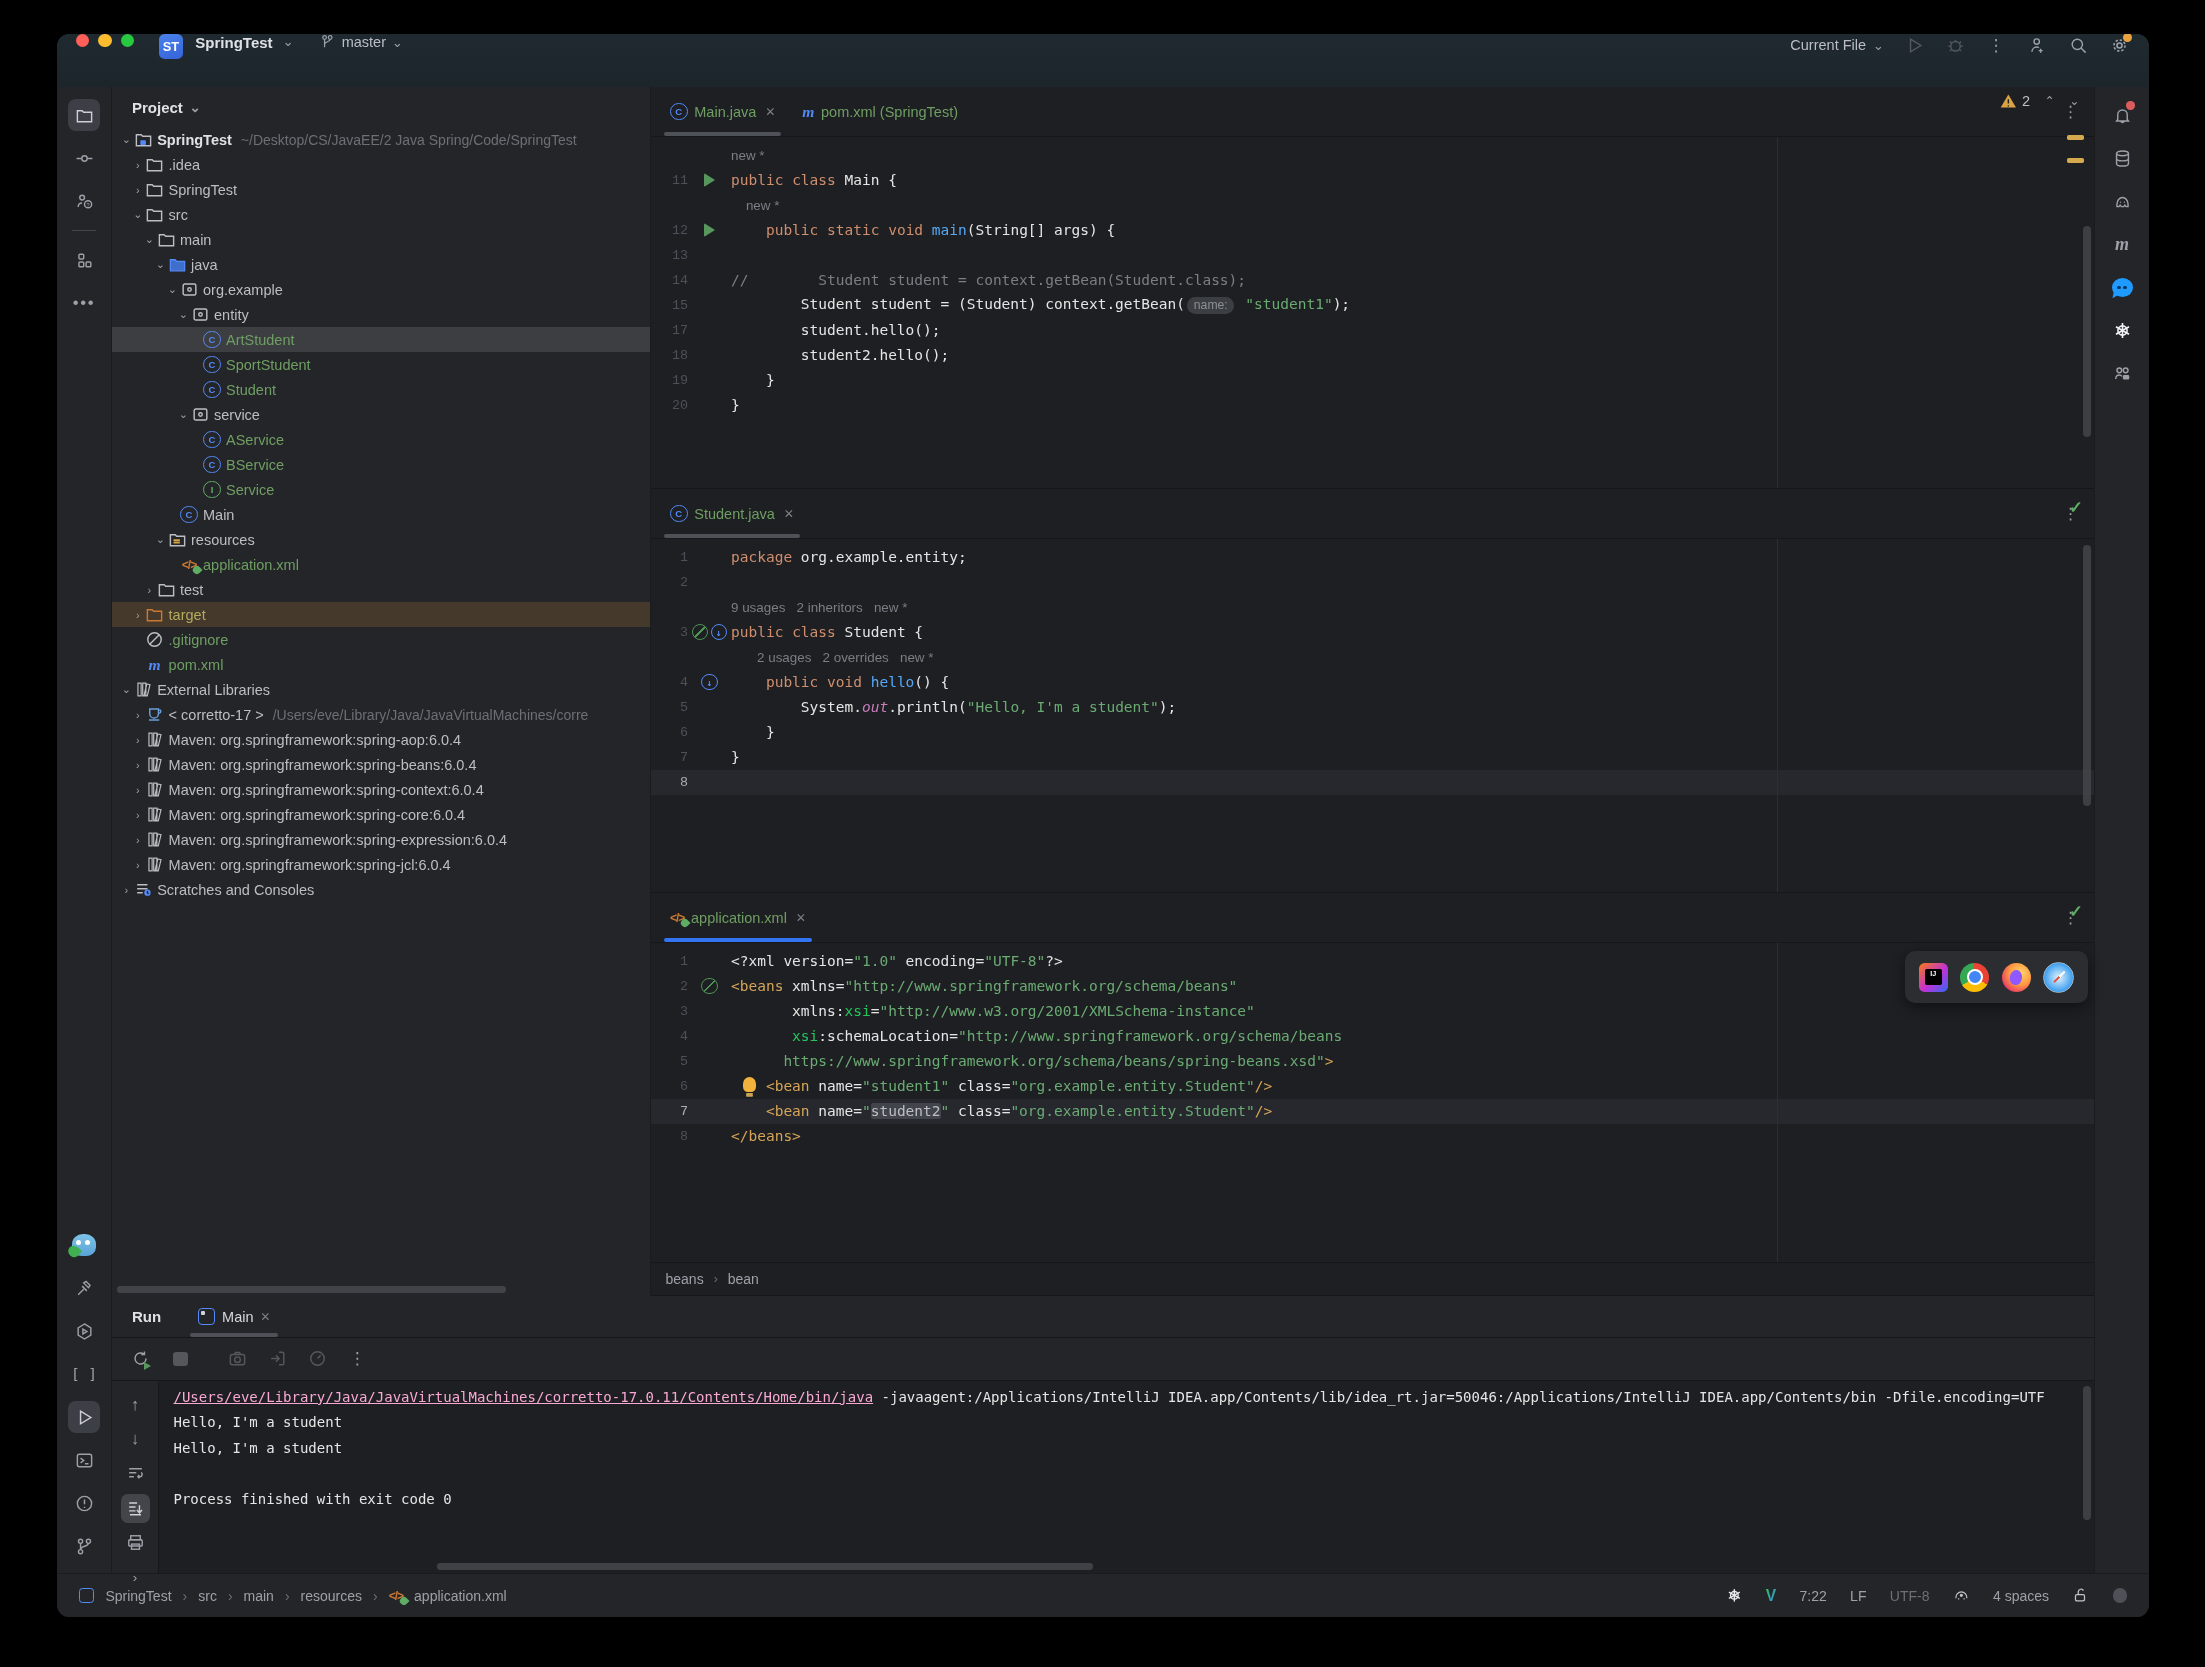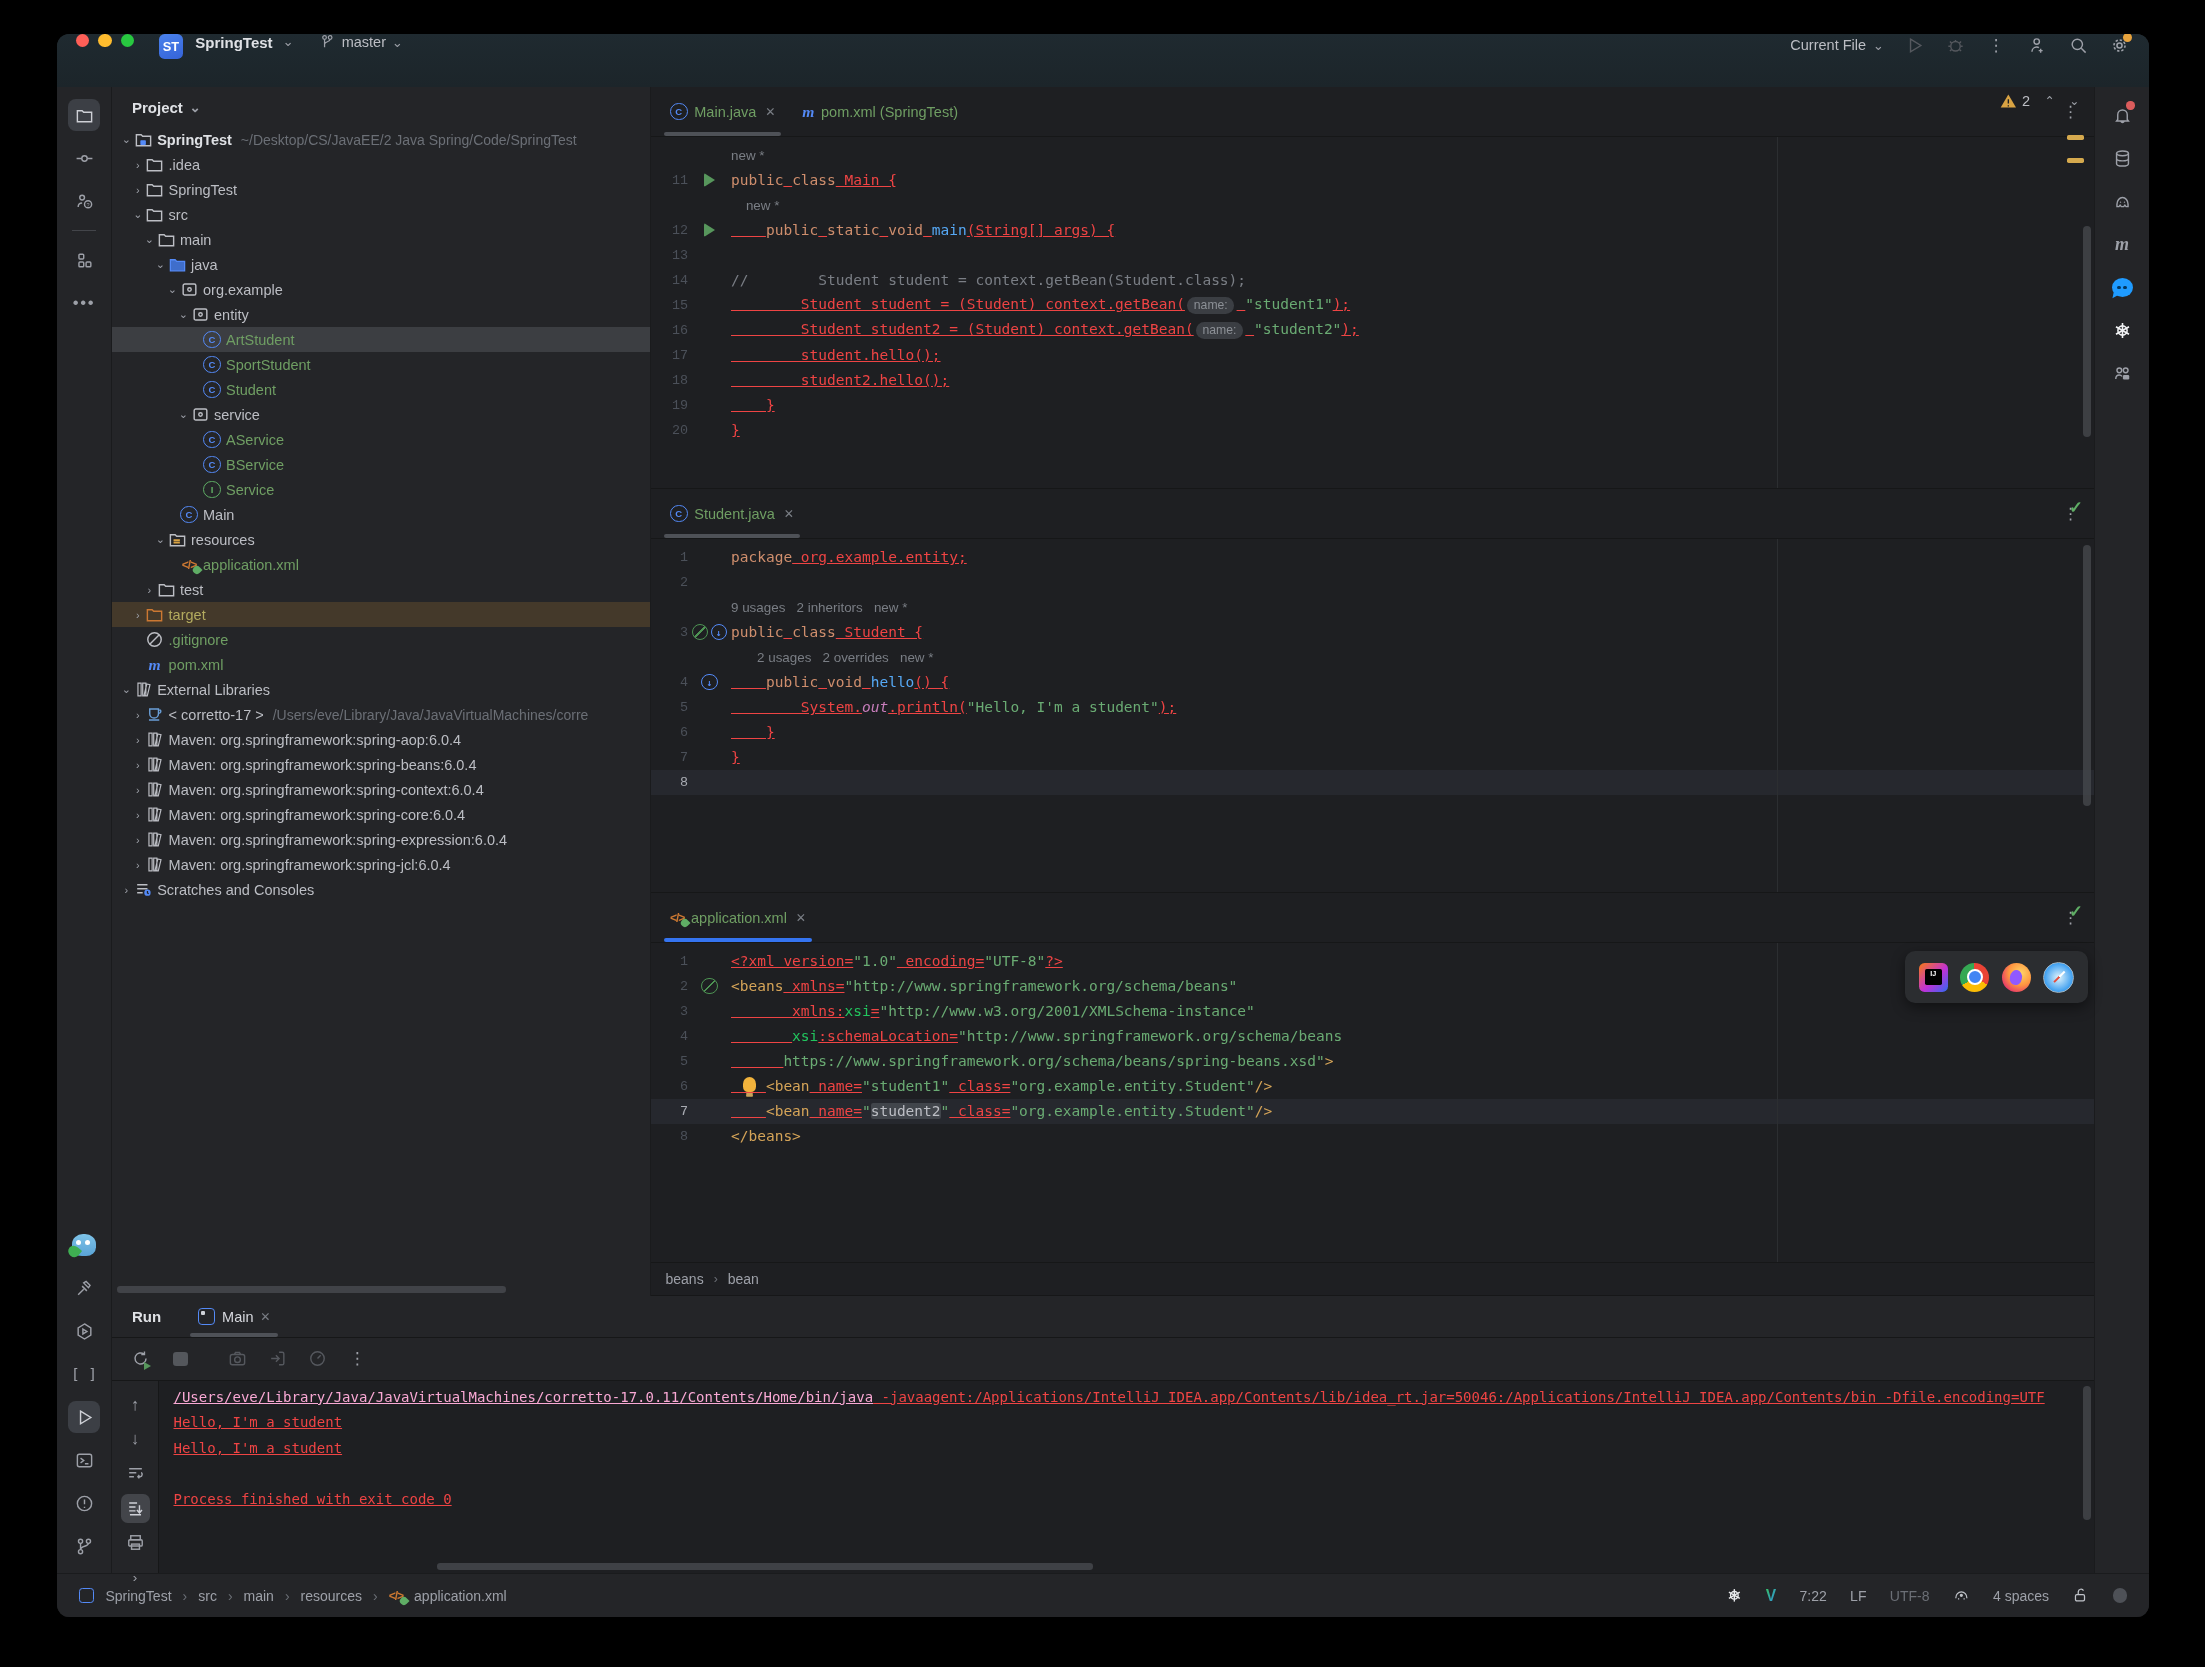--- a/index.html
+++ b/index.html
@@ -57,21 +57,21 @@
   .uline.gray{background:#4e5157;}
   .uline.blue{background:#3574f0;}
   .tab-kebab{margin-left:auto;color:#9da0a8;font-size:15.6px;padding-right:15.6px;}
   .code{flex:1;position:relative;font-family:"DejaVu Sans Mono","Liberation Mono",monospace;font-size:14.5px;padding-top:5.6px;overflow:hidden;}
   .cline{height:25px;display:flex;align-items:center;}
   .cline.current{background:#26282e;}
   .cline .num{width:37px;flex:0 0 37px;text-align:right;color:#4b5059;font-size:13.4px;font-family:Liberation Mono, monospace;}
   .cline.current .num{color:#a8abb2;}
   .cline .gut{width:43px;flex:0 0 43px;display:flex;align-items:center;justify-content:center;gap:2.2px;}
   .cline .txt{white-space:pre;color:#bcbec4;}
-  .tok-k{color:#cf8e6d;}.tok-d{color:#ef4444;text-decoration:underline;}.tok-s{color:#6aab73;}.tok-c{color:#7a7e85;}
+  .tok-k{color:#cf8e6d;}.tok-d{color:#e5e5e5;}.tok-s{color:#6aab73;}.tok-c{color:#7a7e85;}
   .tok-m{color:#56a8f5;}.tok-f{color:#c77dbb;font-style:italic;}.tok-h{color:#7a7e85;font-size:13.4px;font-family:"Liberation Sans",sans-serif;}
   .tok-t{color:#d5a458;}.tok-x{color:#22c55e;}
   .tok-sel{color:#bcbec4;background:#41454b;border-radius:2.2px;}
   .pill{display:inline-block;background:#3b3e43;color:#8c9096;font-size:12.2px;line-height:16.7px;border-radius:8.3px;padding:0 6.7px;margin:0 2.2px;font-family:"Liberation Sans",sans-serif;vertical-align:middle;}
   .margin-guide{position:absolute;top:0;bottom:0;width:0.6px;background:#2c2e31;}
   .vthumb{position:absolute;width:8.3px;border-radius:4.5px;background:#45474c;opacity:.8;}
   .warnpill{position:absolute;top:5.6px;right:14.5px;display:flex;align-items:center;gap:14.5px;color:#bcbec4;font-size:14.5px;}
   .warnpill .wchev{color:#9da0a8;font-size:12.2px;}
   .okcheck{position:absolute;top:7.8px;right:11px;color:#5fad65;font-size:16.7px;font-weight:700;}
   .stripe-mark{position:absolute;right:10px;width:16.7px;height:5px;border-radius:1.7px;background:#d5a94e;}
@@ -670,25 +670,20 @@
                   <span class="num">14</span>
                   <span class="gut"></span>
                   <span class="txt"><span class="tok-c">//        Student student = context.getBean(Student.class);</span></span>
                 </div>
                 <div class="cline">
                   <span class="num">15</span>
                   <span class="gut"></span>
                   <span class="txt"><span class="tok-d">        Student student = (Student) context.getBean(</span><span class="pill">name:</span><span class="tok-d"> </span><span class="tok-s">"student1"</span><span class="tok-d">);</span></span>
                 </div>
                 <div class="cline">
-                  <span class="num">16</span>
-                  <span class="gut"></span>
-                  <span class="txt"><span class="tok-d">        Student student2 = (Student) context.getBean(</span><span class="pill">name:</span><span class="tok-d"> </span><span class="tok-s">"student2"</span><span class="tok-d">);</span></span>
-                </div>
-                <div class="cline">
                   <span class="num">17</span>
                   <span class="gut"></span>
                   <span class="txt"><span class="tok-d">        student.hello();</span></span>
                 </div>
                 <div class="cline">
                   <span class="num">18</span>
                   <span class="gut"></span>
                   <span class="txt"><span class="tok-d">        student2.hello();</span></span>
                 </div>
                 <div class="cline">

